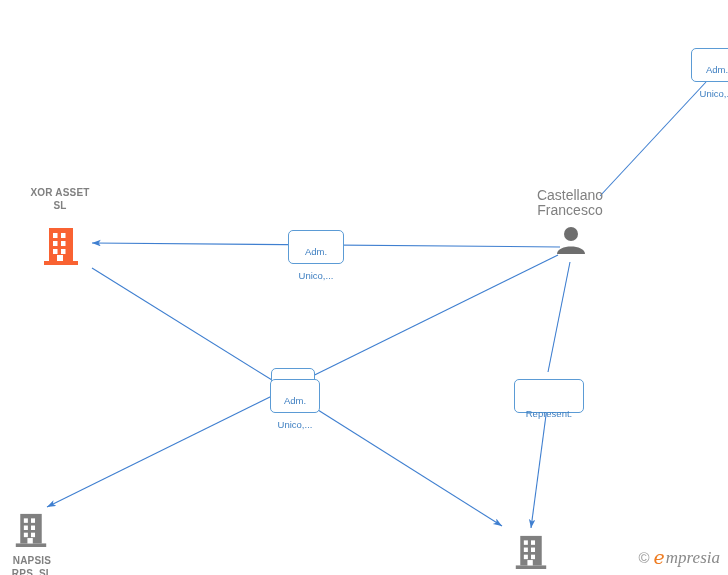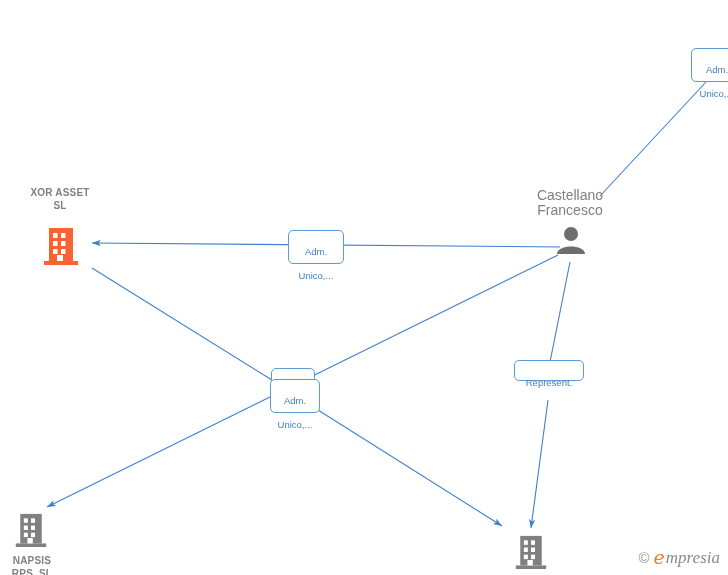--- a/index.html
+++ b/index.html
@@ -196,21 +196,21 @@
 
   <div class="rel" style="left:271px; top:368px; width:44px; height:18px; padding-top:2px;">
     <span>Socio</span>
   </div>
 
   <div class="rel" style="left:270px; top:379px; width:50px; height:34px;">
     <span>Adm.</span>
     <span>Unico,...</span>
   </div>
 
-  <div class="rel" style="left:514px; top:360px; width:70px; height:21px; padding-top:4px;">
+  <div class="rel" style="left:514px; top:379px; width:70px; height:34px; padding-top:16px;">
     <span>Represent.</span>
   </div>
 
   <div id="watermark">
     <span class="copy">©</span>
     <span class="brand-e">e</span>
     <span class="brand-rest">mpresia</span>
   </div>
 
 </div>

